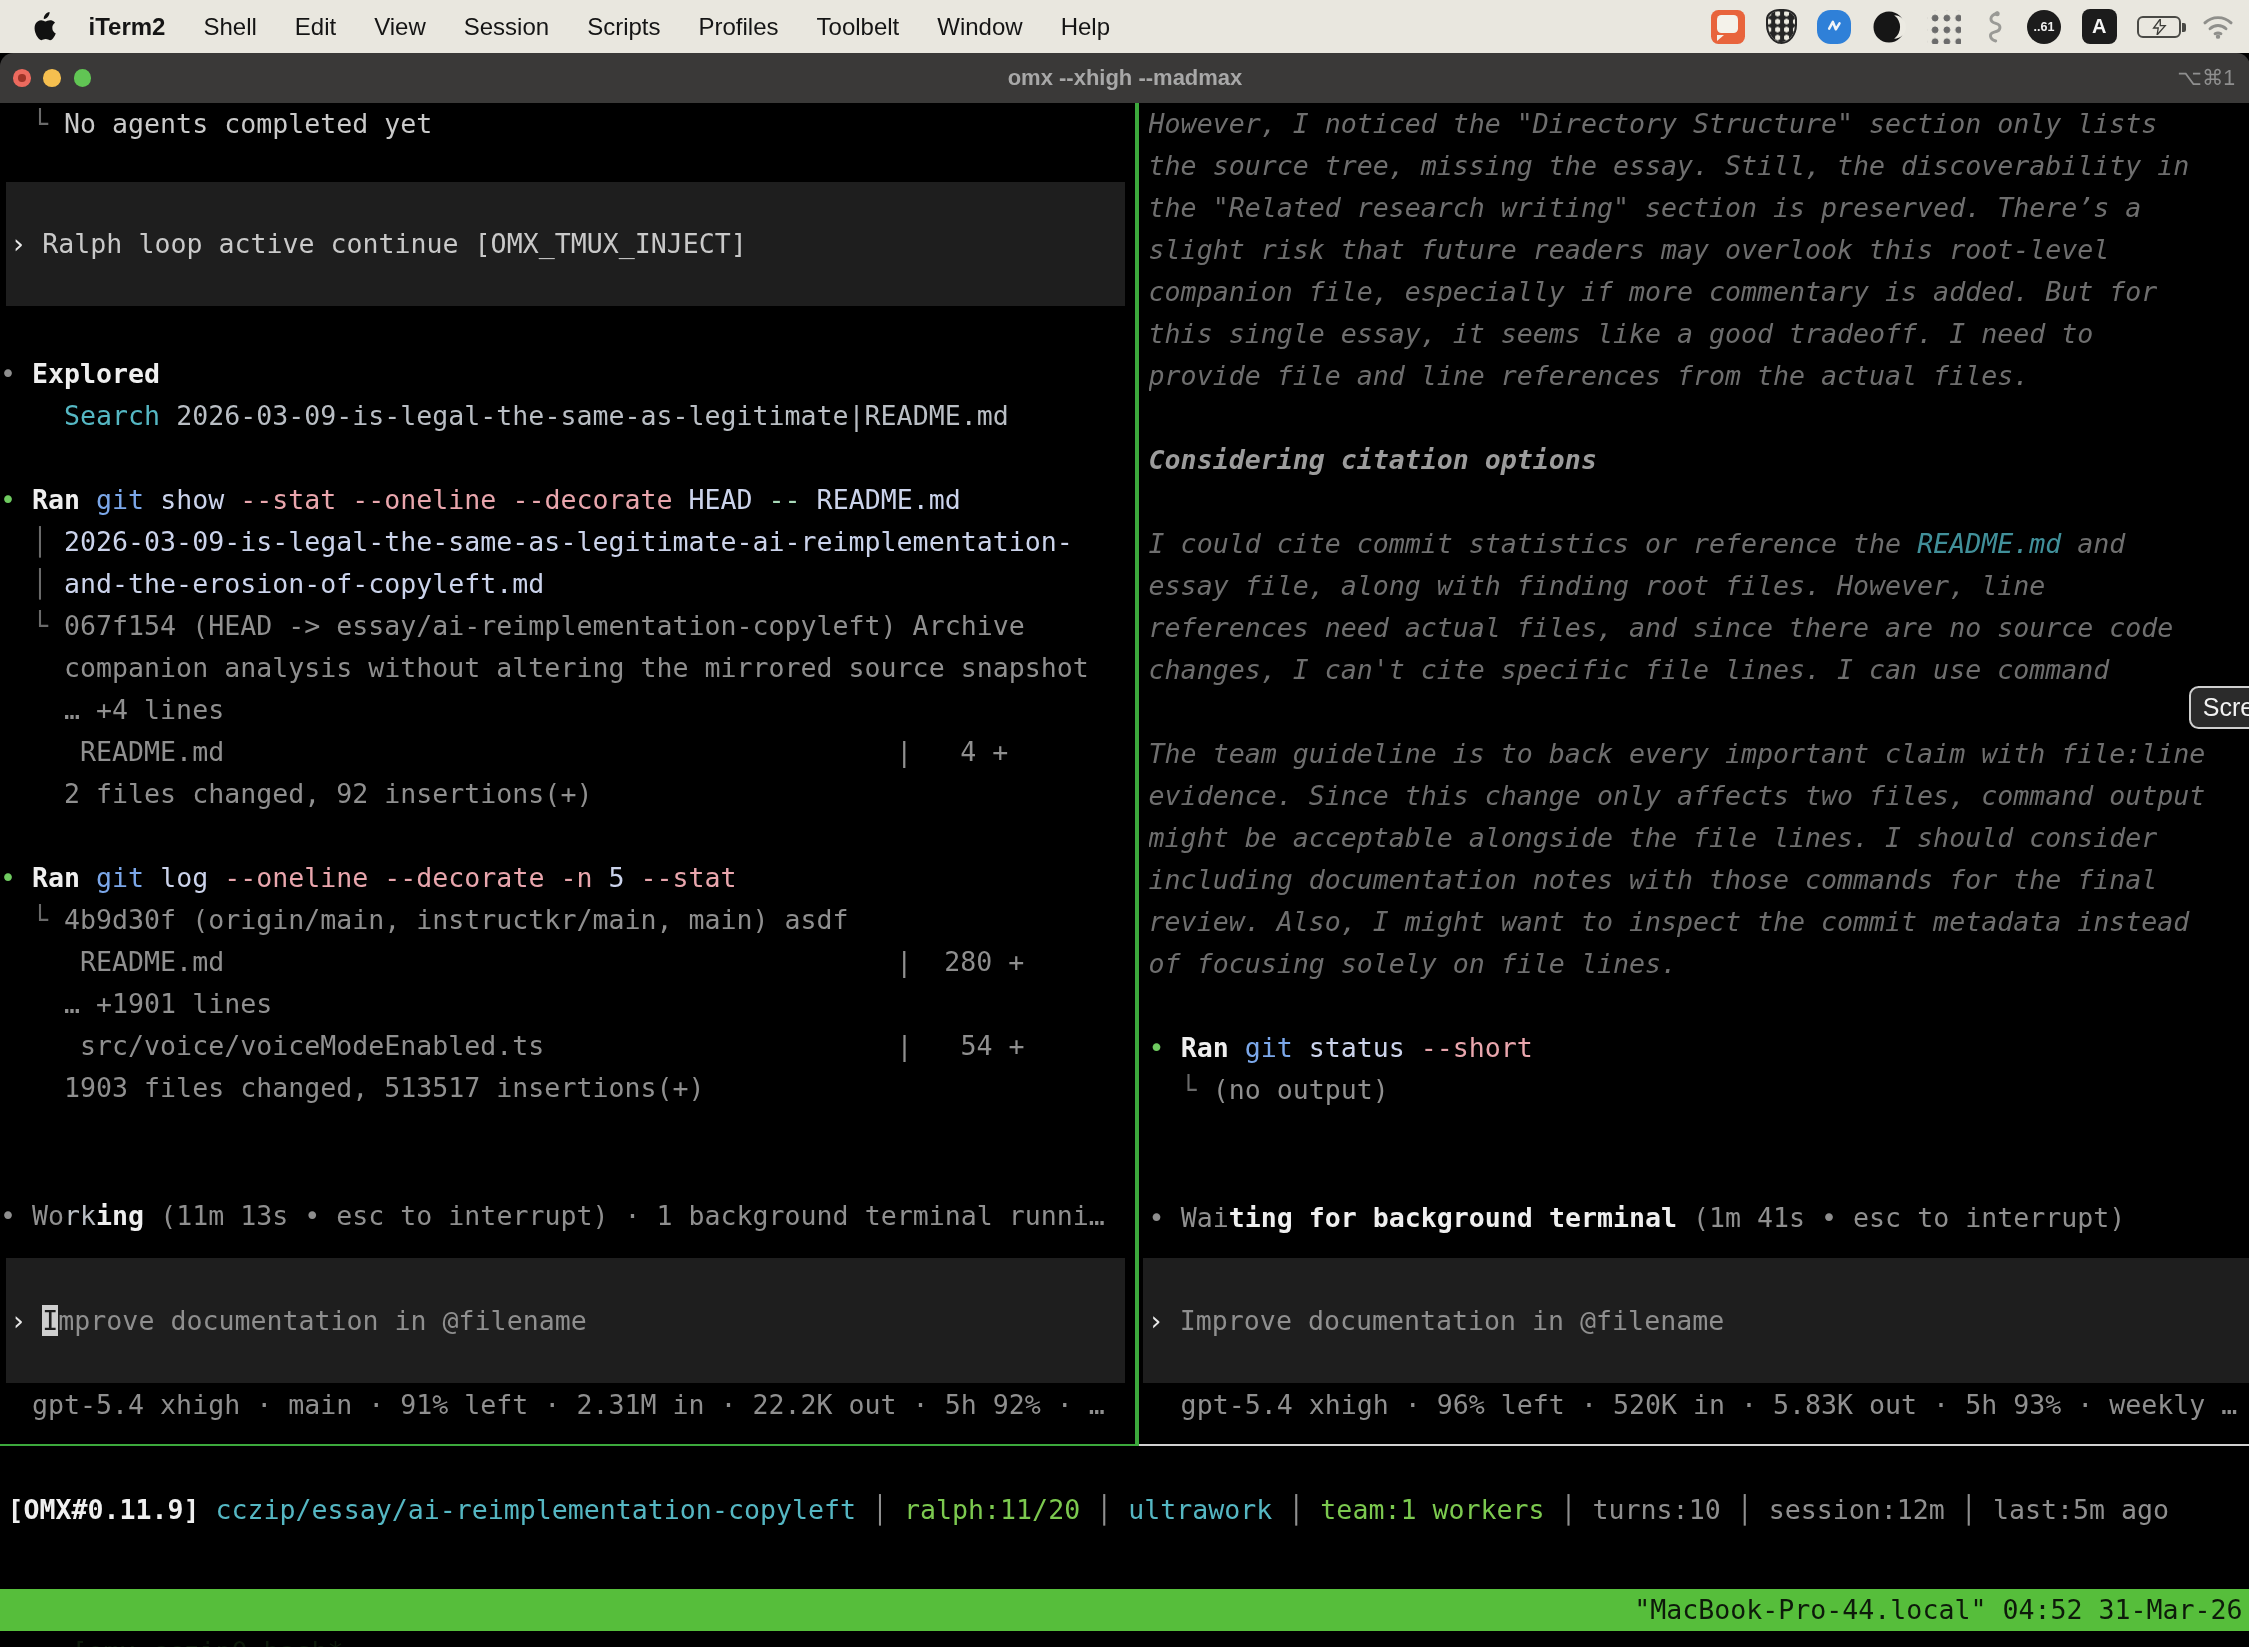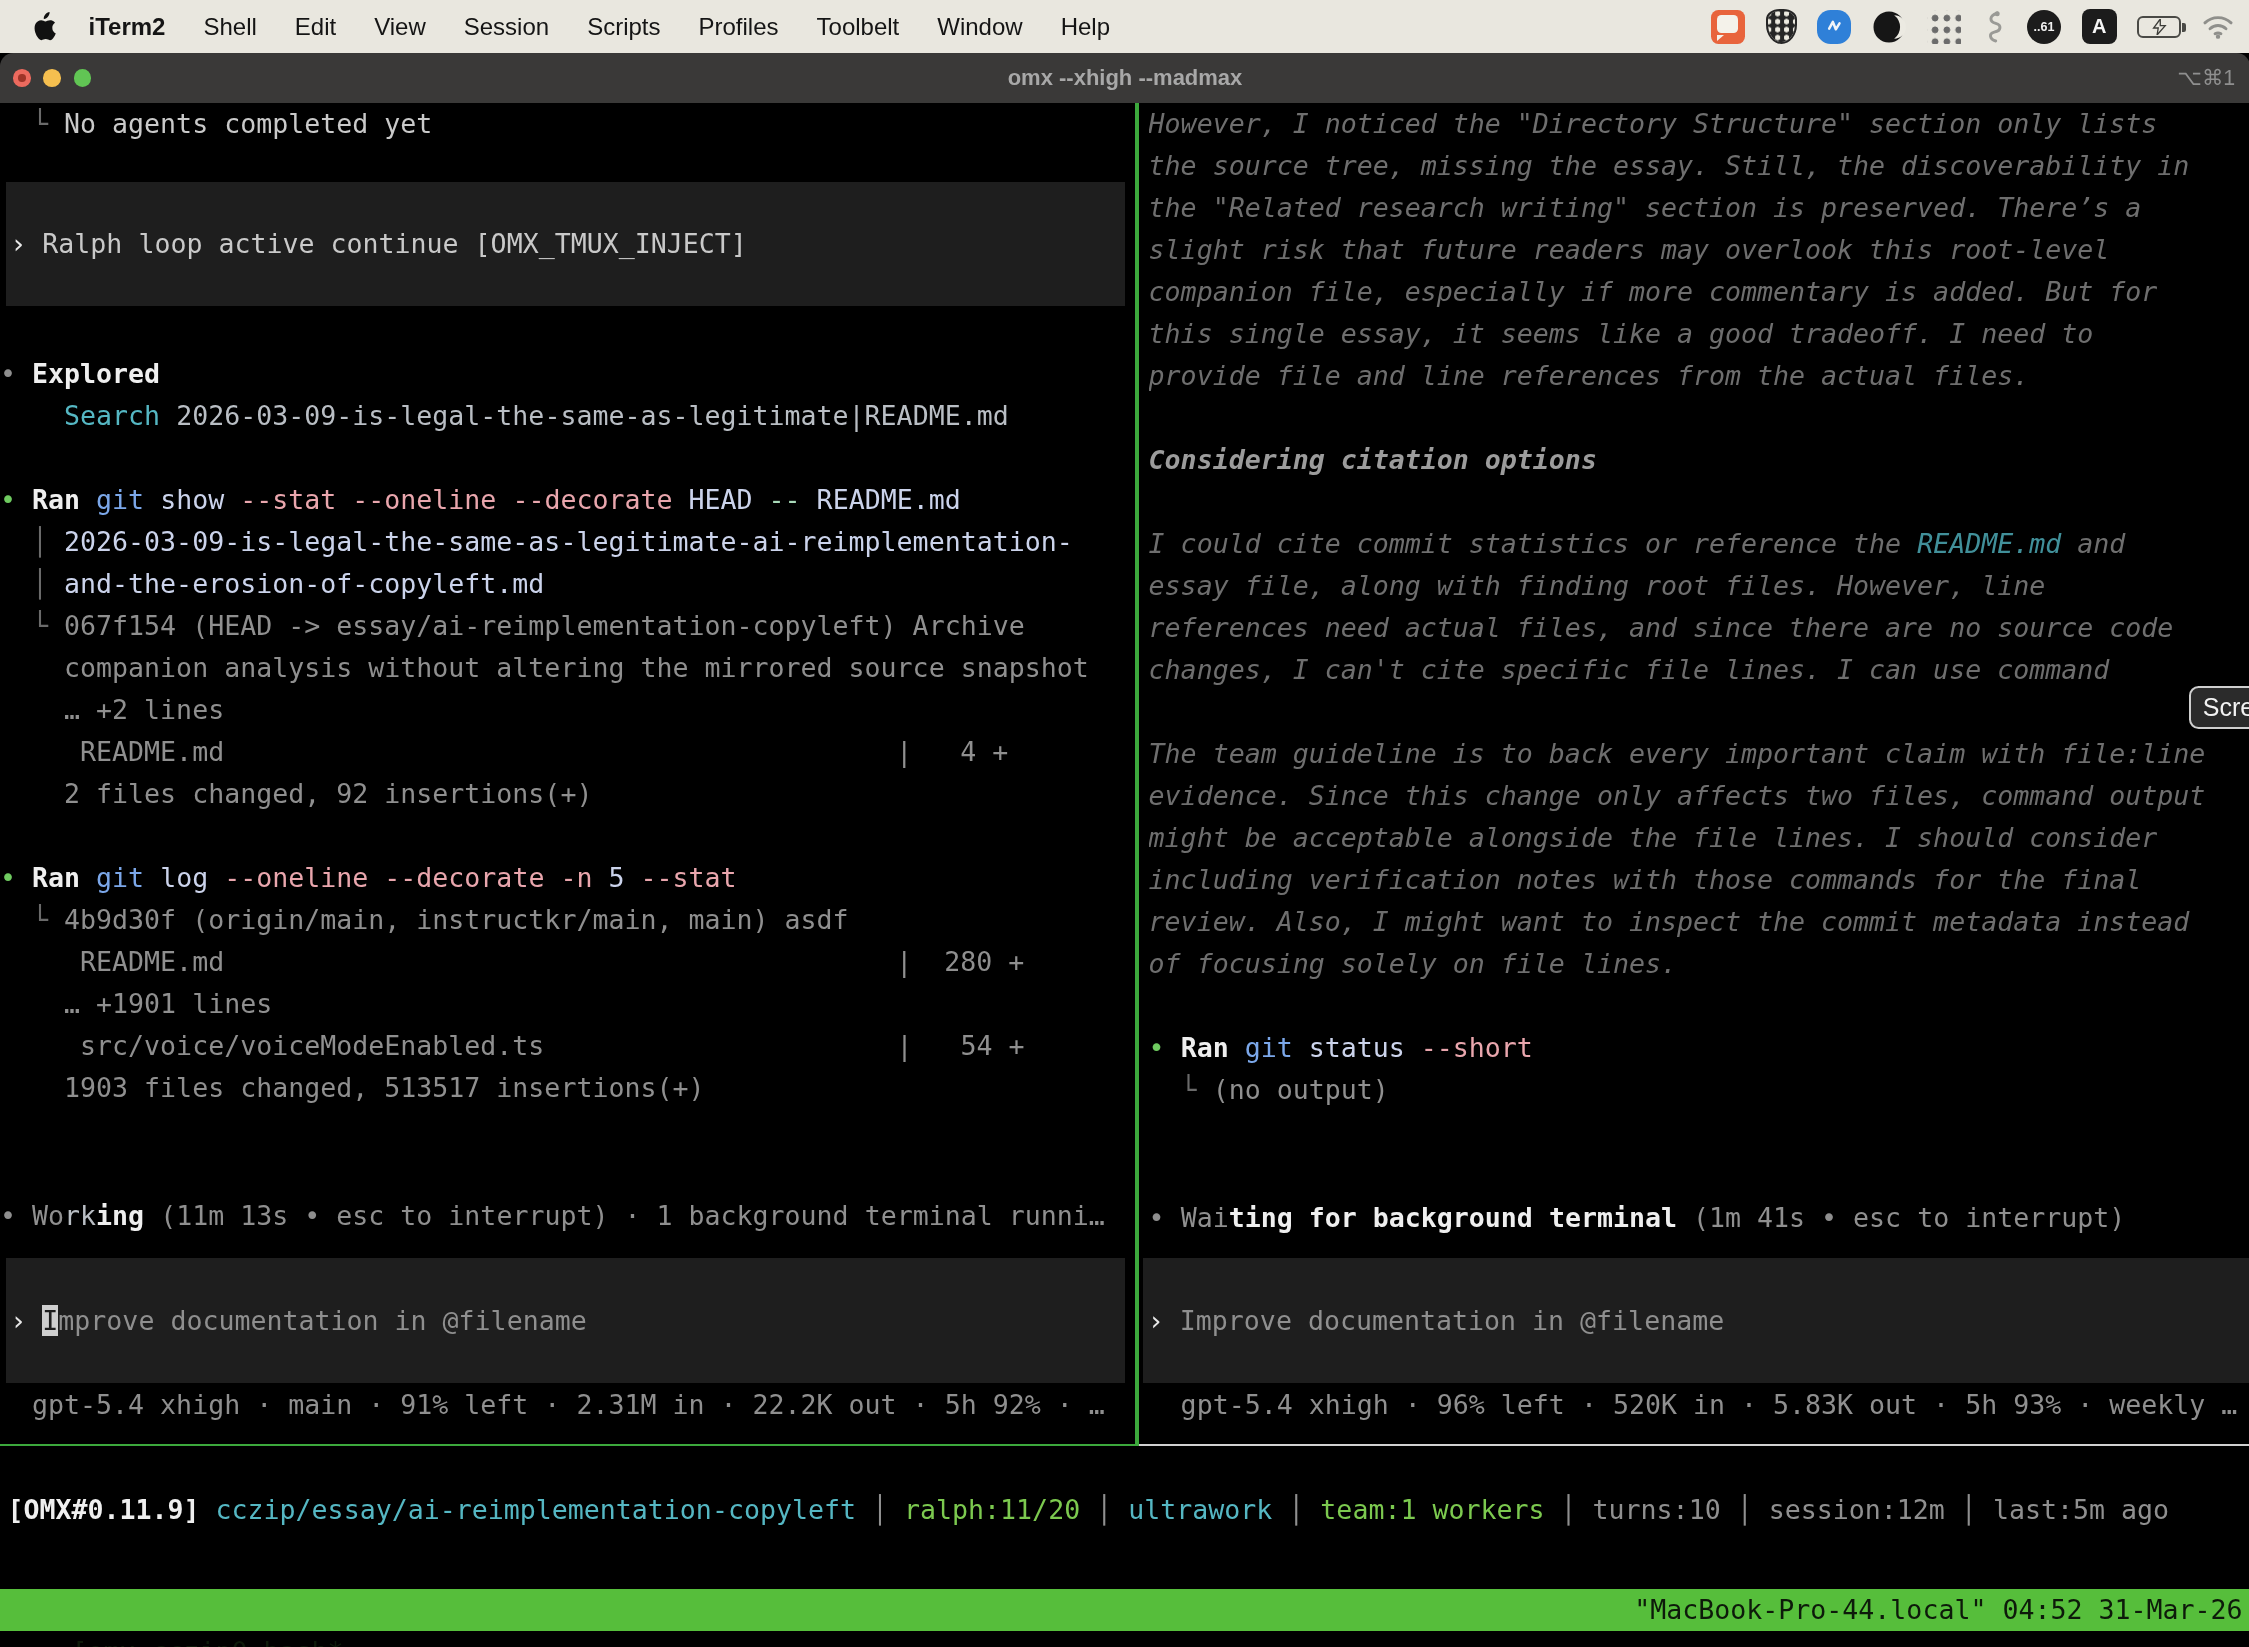--- a/index.html
+++ b/index.html
@@ -200,21 +200,21 @@
       </div>
     <div class="abs" style="left:0; top:250px; right:0;">
         <div class="trow"><span class="seg-dim">• </span><span class="seg-white">Explored</span></div>
         <div class="trow"><span class="seg-dim">    </span><span class="seg-cyan">Search</span><span class="seg-mid"> 2026-03-09-is-legal-the-same-as-legitimate|README.md</span></div>
         <div class="trow"></div>
         <div class="trow"><span class="seg-gb">• </span><span class="seg-white">Ran</span><span class="seg-blue"> git</span><span class="seg-lav"> show</span><span class="seg-pink"> --stat --oneline --decorate</span><span class="seg-lav"> HEAD</span><span class="seg-mint"> --</span><span class="seg-lav"> README.md</span></div>
         <div class="trow"><span class="seg-tree">  │ </span><span class="seg-lav">2026-03-09-is-legal-the-same-as-legitimate-ai-reimplementation-</span></div>
         <div class="trow"><span class="seg-tree">  │ </span><span class="seg-lav">and-the-erosion-of-copyleft.md</span></div>
         <div class="trow"><span class="seg-tree">  └ </span><span class="seg-dim">067f154 (HEAD -&gt; essay/ai-reimplementation-copyleft) Archive</span></div>
         <div class="trow"><span class="seg-dim">    companion analysis without altering the mirrored source snapshot</span></div>
-        <div class="trow"><span class="seg-dim">    … +2 lines</span></div>
+        <div class="trow"><span class="seg-dim">    … +4 lines</span></div>
         <div class="trow"><span class="seg-dim">     README.md</span><span class="padseg" style="width: calc(var(--ch) * 42);"></span><span class="seg-dim">|   4 +</span></div>
         <div class="trow"><span class="seg-dim">    2 files changed, 92 insertions(+)</span></div>
         <div class="trow"></div>
         <div class="trow"><span class="seg-gb">• </span><span class="seg-white">Ran</span><span class="seg-blue"> git</span><span class="seg-lav"> log</span><span class="seg-pink"> --oneline --decorate -n</span><span class="seg-lav"> 5</span><span class="seg-pink"> --stat</span></div>
         <div class="trow"><span class="seg-tree">  └ </span><span class="seg-dim">4b9d30f (origin/main, instructkr/main, main) asdf</span></div>
         <div class="trow"><span class="seg-dim">     README.md</span><span class="padseg" style="width: calc(var(--ch) * 42);"></span><span class="seg-dim">|  280 +</span></div>
         <div class="trow"><span class="seg-dim">    … +1901 lines</span></div>
         <div class="trow"><span class="seg-dim">     src/voice/voiceModeEnabled.ts</span><span class="padseg" style="width: calc(var(--ch) * 22);"></span><span class="seg-dim">|   54 +</span></div>
         <div class="trow"><span class="seg-dim">    1903 files changed, 513517 insertions(+)</span></div>
       </div>
@@ -244,21 +244,21 @@
         <div class="trow"><span class="seg-rhead">Considering citation options</span></div>
         <div class="trow"></div>
         <div class="trow"><span class="seg-rdim">I could cite commit statistics or reference the </span><span class="seg-rteal">README.md</span><span class="seg-rdim"> and</span></div>
         <div class="trow"><span class="seg-rdim">essay file, along with finding root files. However, line</span></div>
         <div class="trow"><span class="seg-rdim">references need actual files, and since there are no source code</span></div>
         <div class="trow"><span class="seg-rdim">changes, I can't cite specific file lines. I can use command</span></div>
         <div class="trow"></div>
         <div class="trow"><span class="seg-rdim">The team guideline is to back every important claim with file:line</span></div>
         <div class="trow"><span class="seg-rdim">evidence. Since this change only affects two files, command output</span></div>
         <div class="trow"><span class="seg-rdim">might be acceptable alongside the file lines. I should consider</span></div>
-        <div class="trow"><span class="seg-rdim">including verification notes with those commands for the final</span></div>
+        <div class="trow"><span class="seg-rdim">including documentation notes with those commands for the final</span></div>
         <div class="trow"><span class="seg-rdim">review. Also, I might want to inspect the commit metadata instead</span></div>
         <div class="trow"><span class="seg-rdim">of focusing solely on file lines.</span></div>
         <div class="trow"></div>
         <div class="trow"><span class="seg-gb">• </span><span class="seg-white">Ran</span><span class="seg-blue"> git</span><span class="seg-lav"> status</span><span class="seg-pink"> --short</span></div>
         <div class="trow"><span class="seg-tree">  └ </span><span class="seg-dim">(no output)</span></div>
         <div class="trow"></div>
       </div>
     <div class="abs" style="left:9.6px; top:1094px; right:0;">
         <div class="trow"><span class="seg-dim">• </span><span class="seg-dim">Wai</span><span class="seg-white">ting for background terminal</span><span class="seg-dim"> (1m 41s • esc to interrupt)</span></div>
       </div>

